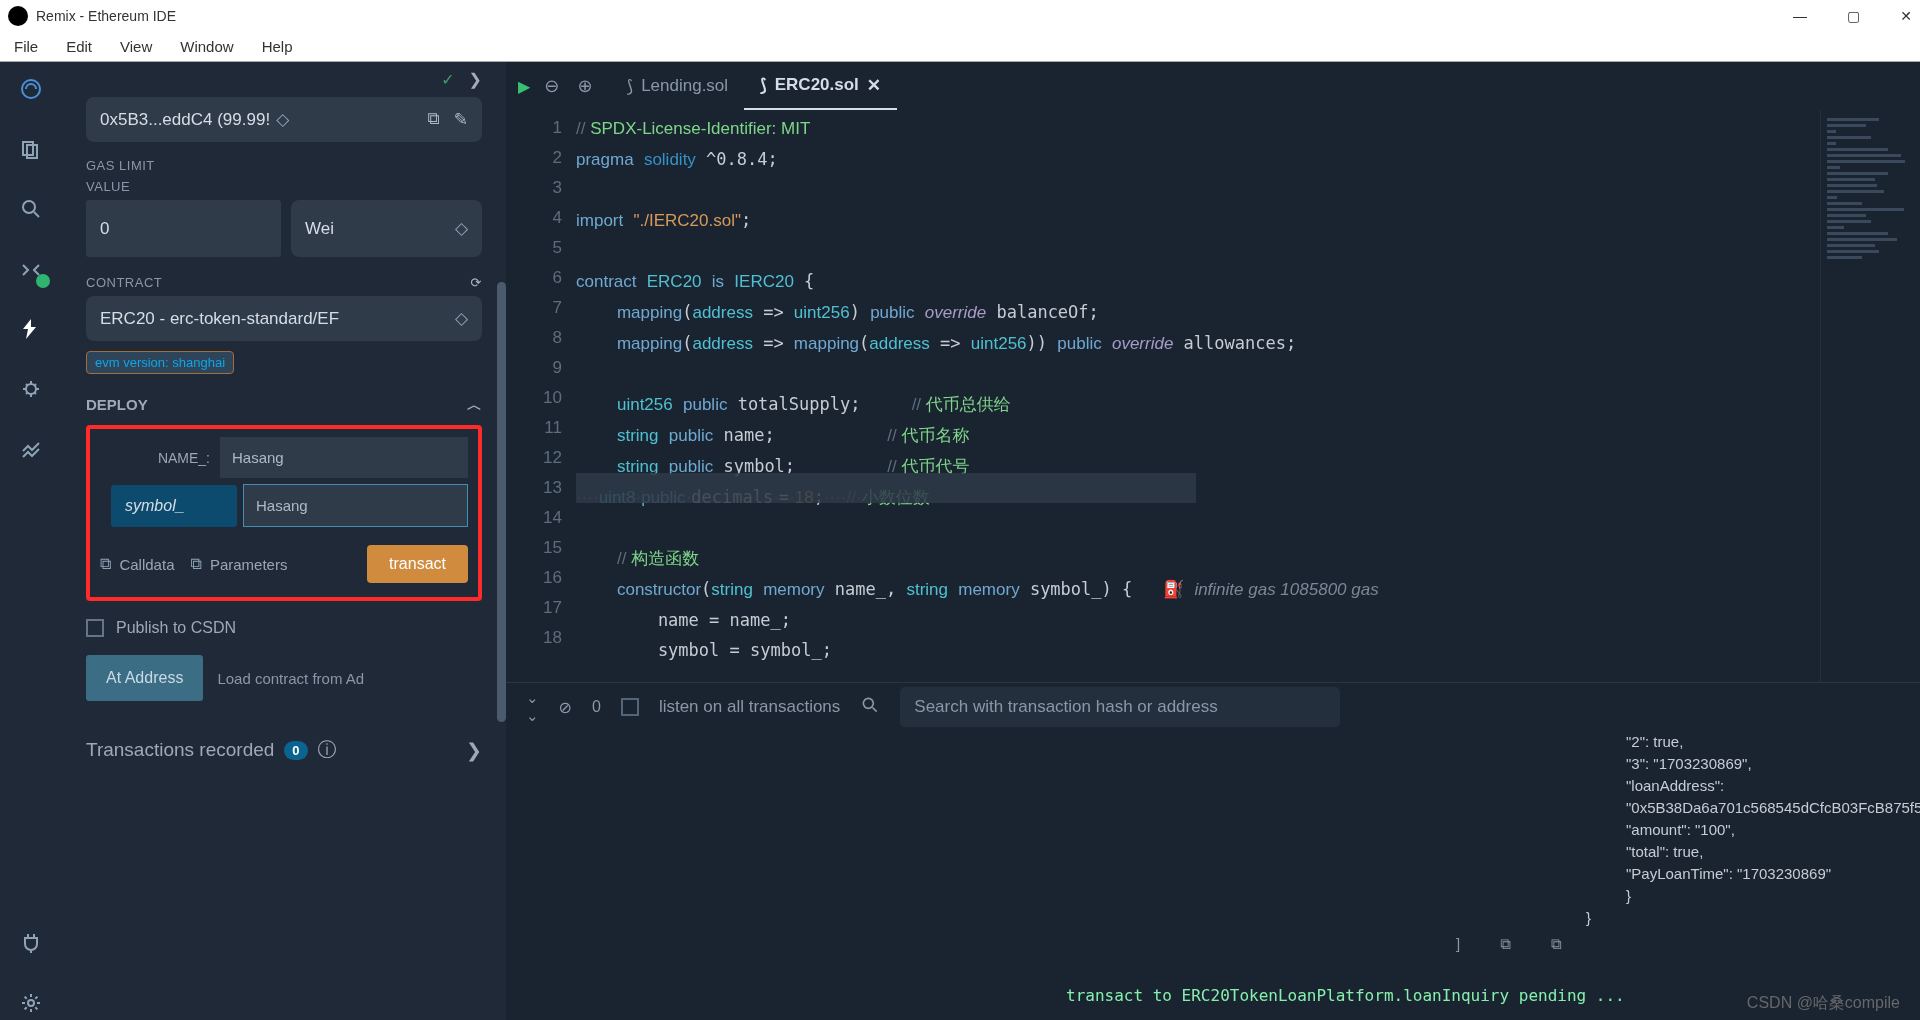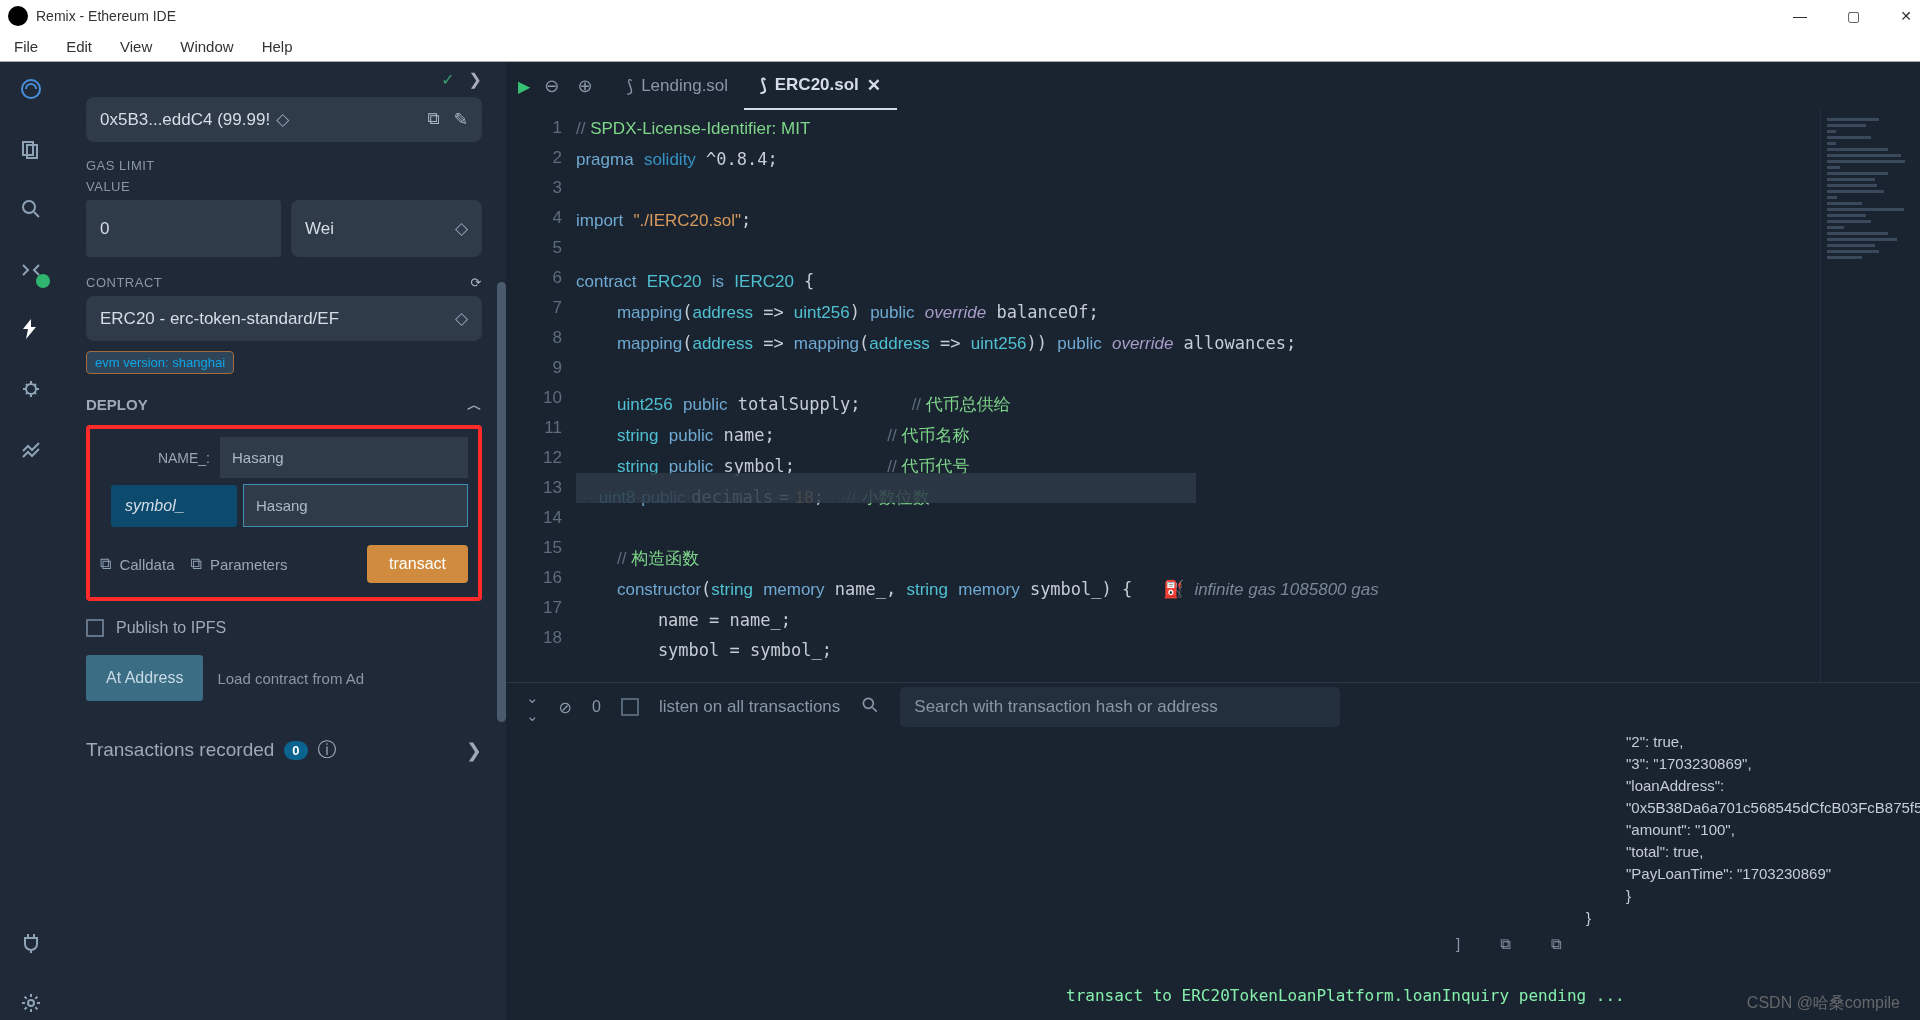--- a/index.html
+++ b/index.html
@@ -216,21 +216,21 @@
           <span class="copyic">⧉</span>
           <span style="color:#9aa6b4;font-size:15px;">Calldata</span>
           <span class="copyic" style="margin-left:8px;">⧉</span>
           <span style="color:#9aa6b4;font-size:15px;">Parameters</span>
           <div class="transact">transact</div>
         </div>
       </div>
 
       <div class="cbx-row">
           <div class="cbx"></div>
-          <span>Publish to IPFS</span>
+          <span>Publish to CSDN</span>
         </div>
 
       <div class="atadr-row">
         <div class="atadr">At Address</div>
         <span class="loadlbl">Load contract from Ad</span>
       </div>
 
       <div class="tx-rec">
         <span>Transactions recorded</span>
         <span class="pill">0</span>

